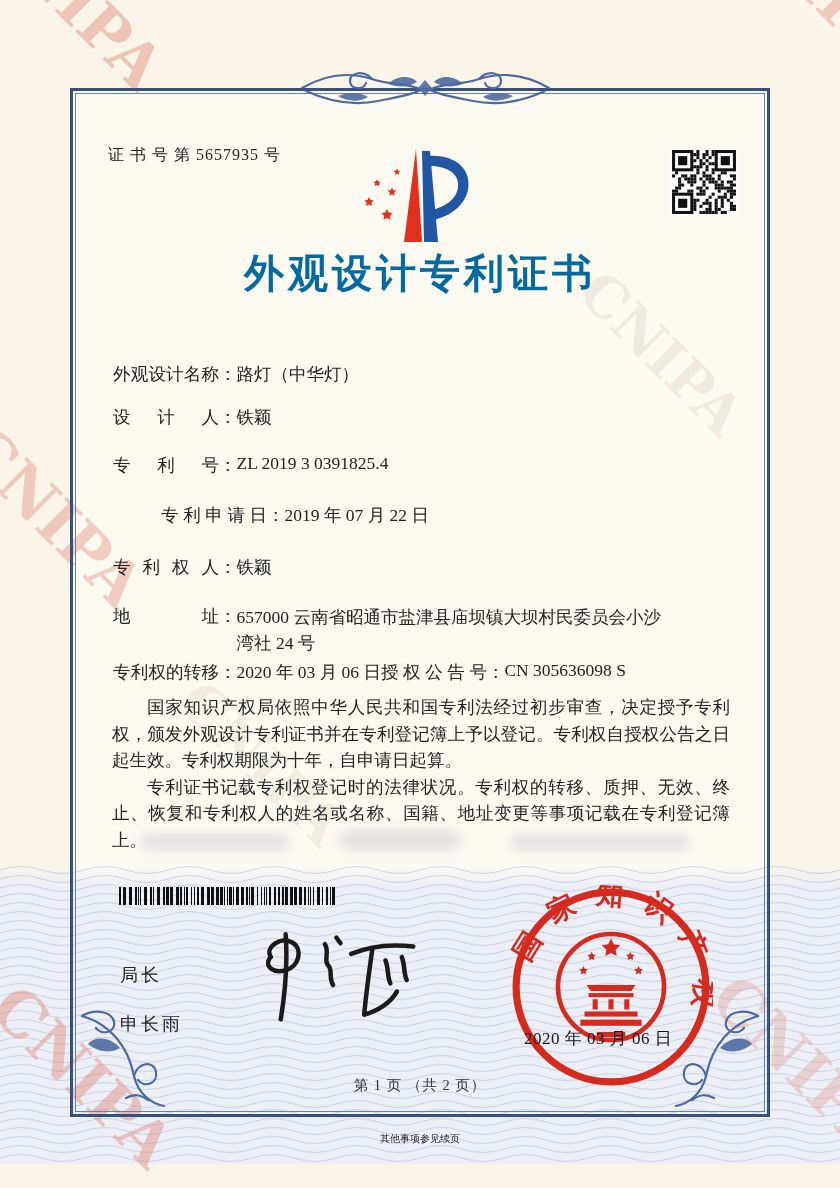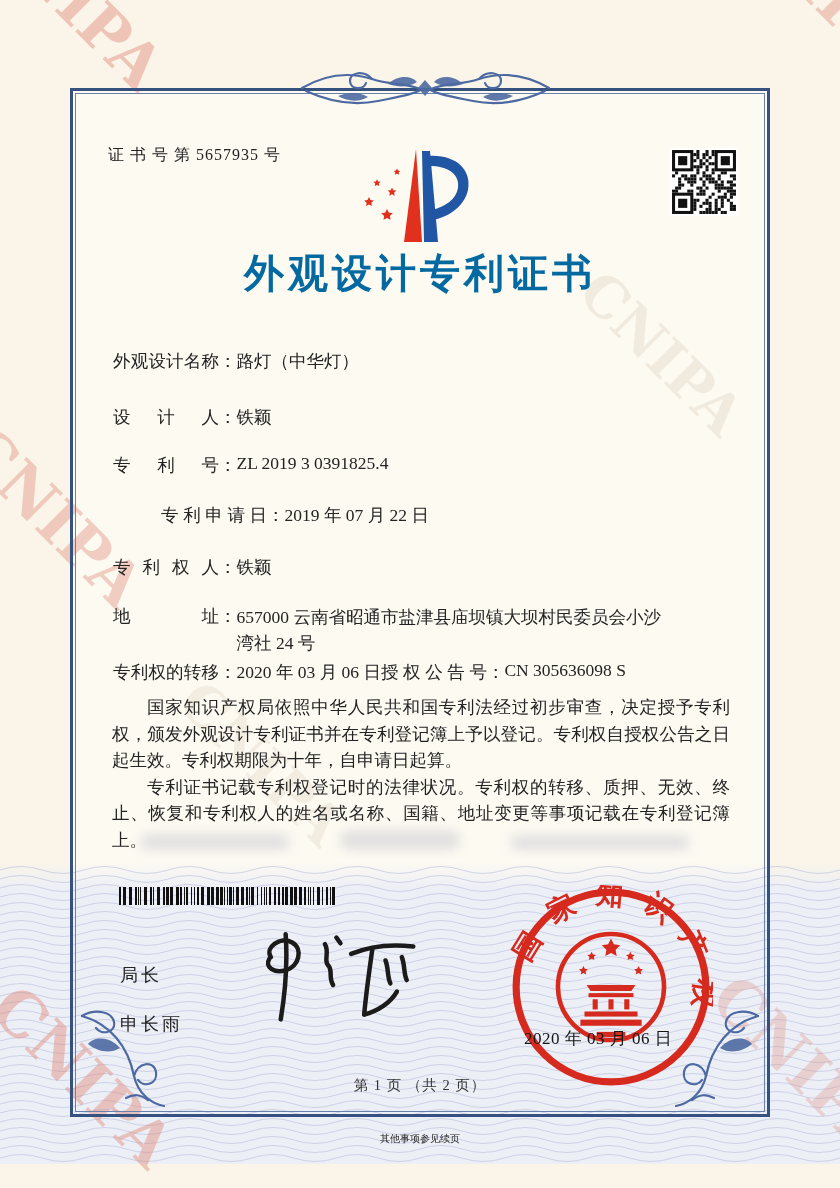--- a/index.html
+++ b/index.html
@@ -331,21 +331,21 @@
         <rect x="45" y="3" width="15" height="15" fill="#fff"></rect>
         <rect x="48" y="6" width="9" height="9" fill="#111"></rect>
         <rect x="0" y="42" width="21" height="21" fill="#111"></rect>
         <rect x="3" y="45" width="15" height="15" fill="#fff"></rect>
         <rect x="6" y="48" width="9" height="9" fill="#111"></rect>
       </svg>
   </div>
 
   <div class="abs content title">外观设计专利证书</div>
 
-  <div class="abs content field-row" style="top:349px;font-family:Liberation Mono, monospace;">
+  <div class="abs content field-row" style="top:362px;font-family:Liberation Mono, monospace;">
     <span class="flabel">外观设计名称</span><span>：</span><span class="fvalue">路灯（中华灯）</span>
   </div>
   <div class="abs content field-row" style="top:405px;">
     <span class="flabel">设计人</span><span>：</span><span class="fvalue">铁颖</span>
   </div>
   <div class="abs content field-row" style="top:453px;">
     <span class="flabel">专利号</span><span>：</span><span class="fvalue">ZL 2019 3 0391825.4</span>
   </div>
   <div class="abs content field-row" style="top:503px;margin-left:48px;">
     <span class="flabel">专利申请日</span><span>：</span><span class="fvalue">2019 年 07 月 22 日</span>

